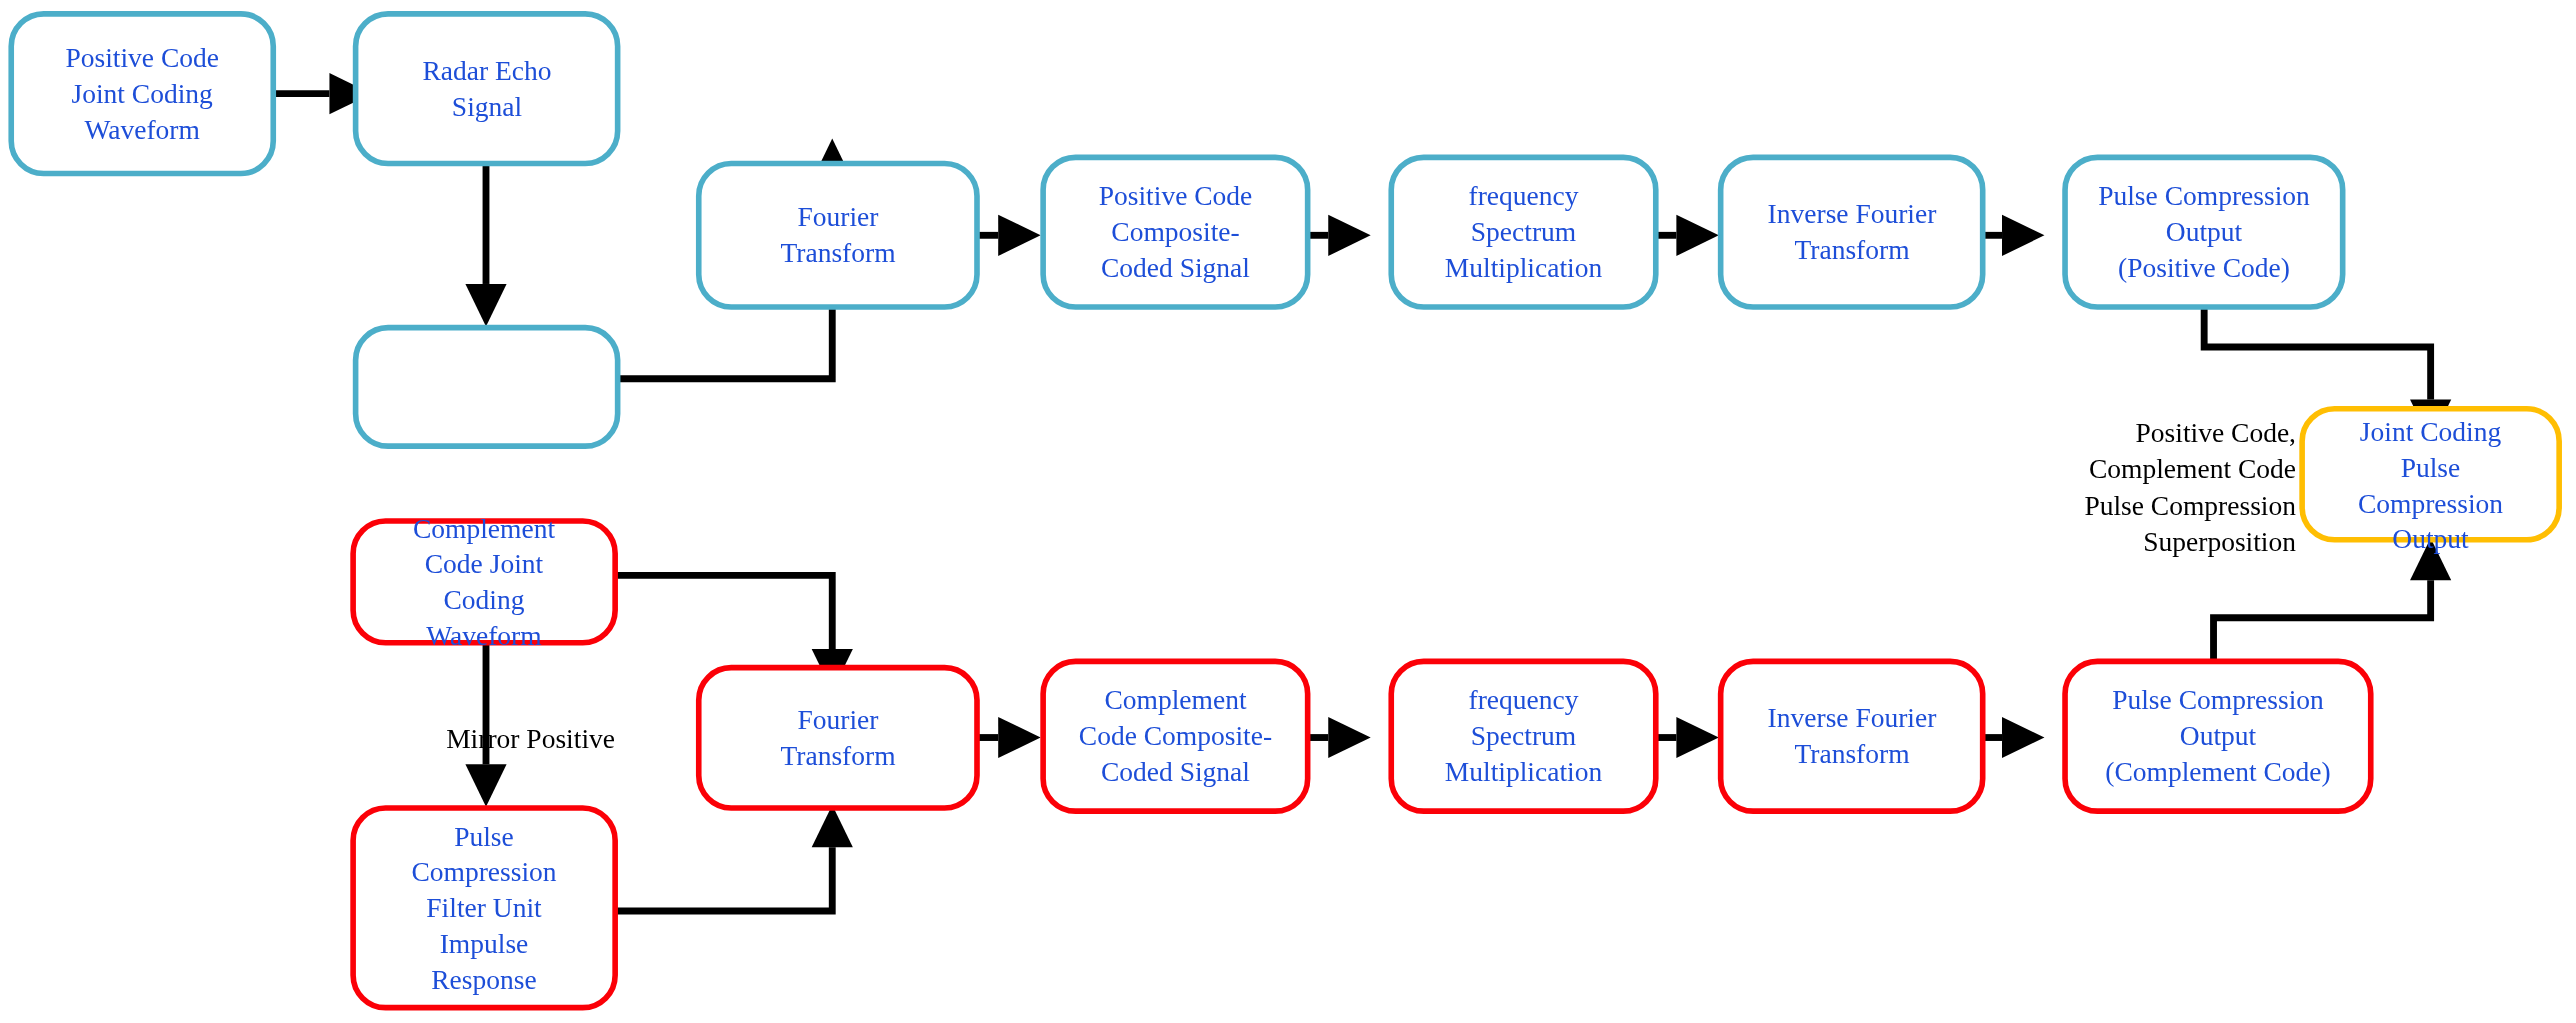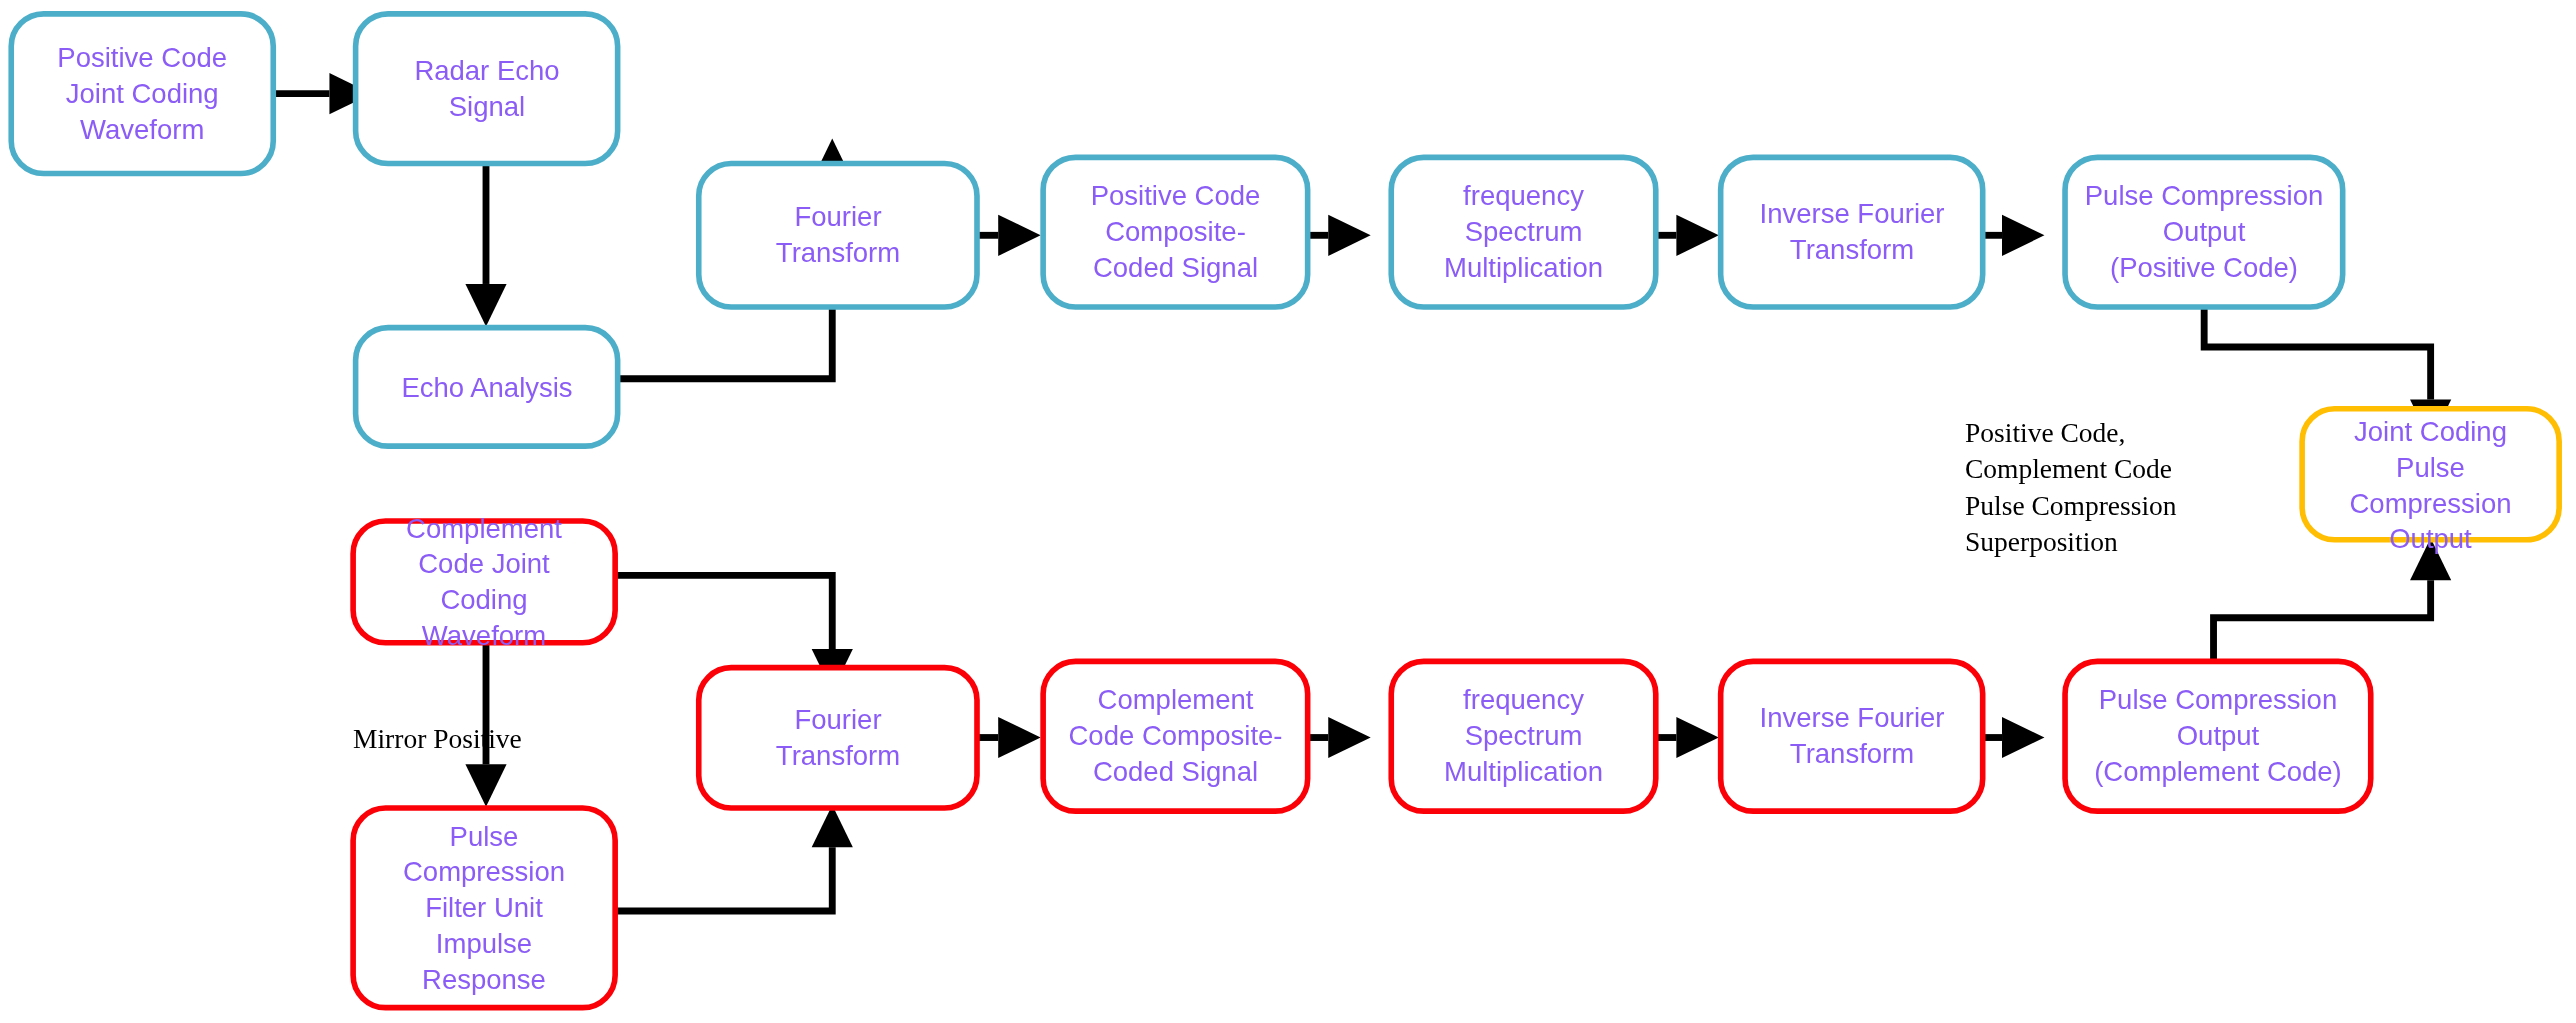--- a/index.html
+++ b/index.html
@@ -39,31 +39,31 @@
   }
   .edge-head { fill: #000000; }
 
   .node-label {
     position: absolute;
     display: flex;
     flex-direction: column;
     align-items: center;
     justify-content: center;
     text-align: center;
-    color: #8b5cf6;
-    font-family: Liberation Sans, sans-serif;
+    color: #1d4ed8;
+    font-family: Liberation Serif, serif;
     font-size: 27.5px;
     line-height: 1.30;
     box-sizing: border-box;
     pointer-events: none;
     white-space: pre-line;
   }
   .free-label {
     position: absolute;
-    text-align: left;
+    text-align: right;
     color: #000000;
     font-family: "Liberation Serif", "DejaVu Serif", serif;
     font-size: 27.5px;
     line-height: 1.32;
     white-space: pre-line;
   }
 </style>
 </head>
 <body>
 
@@ -185,21 +185,20 @@
 
   </svg>
 
   <div class="node-label" style="left:11.2px; top:13.7px; width:262px; height:160px;">Positive Code
 Joint Coding
 Waveform</div>
 
   <div class="node-label" style="left:356px; top:13.7px; width:262px; height:150px;">Radar Echo
 Signal</div>
 
-  <div class="node-label" style="left:356px; top:328px; width:262px; height:119px;">Echo Analysis</div>
 
   <div class="node-label" style="left:699px; top:163px; width:278px; height:143px;">Fourier
 Transform</div>
 
   <div class="node-label" style="left:1043px; top:157px; width:265px; height:150px;">Positive Code
 Composite-
 Coded Signal</div>
 
   <div class="node-label" style="left:1391px; top:157px; width:265px; height:150px;">frequency
 Spectrum

